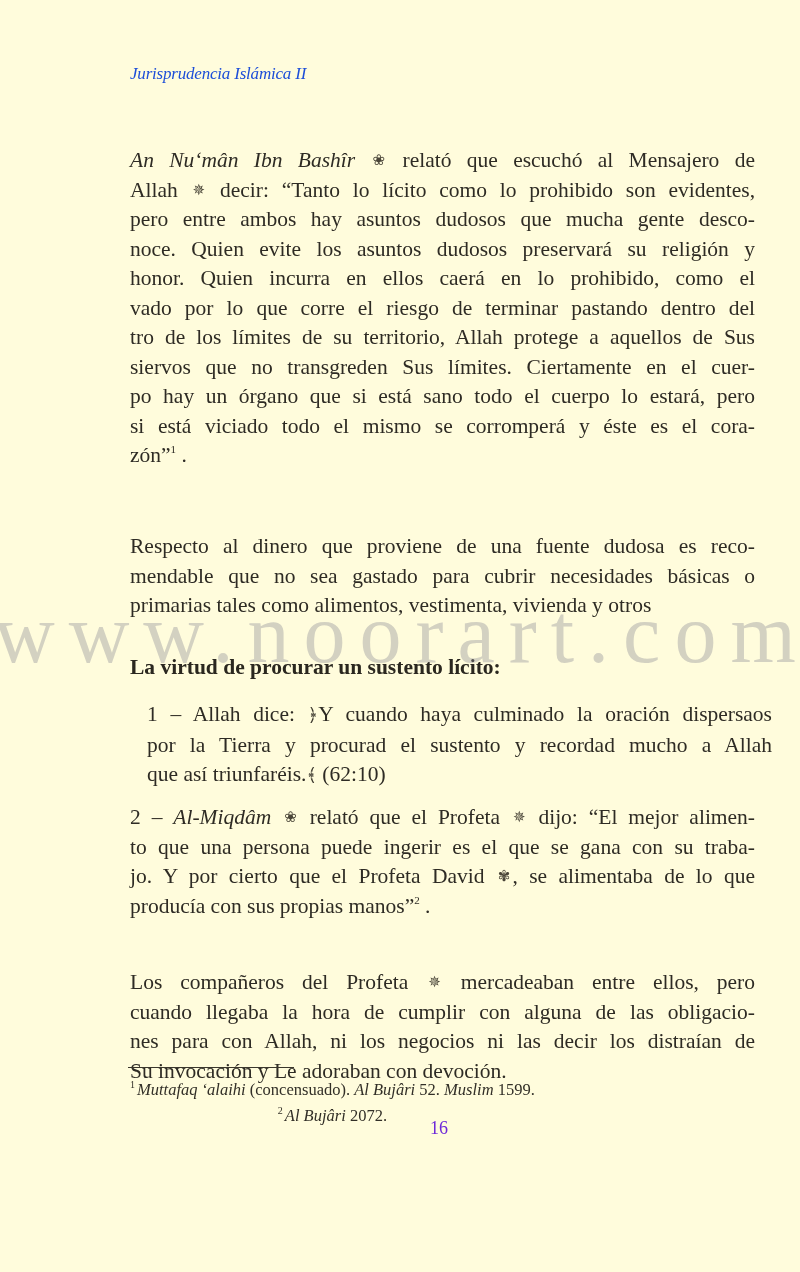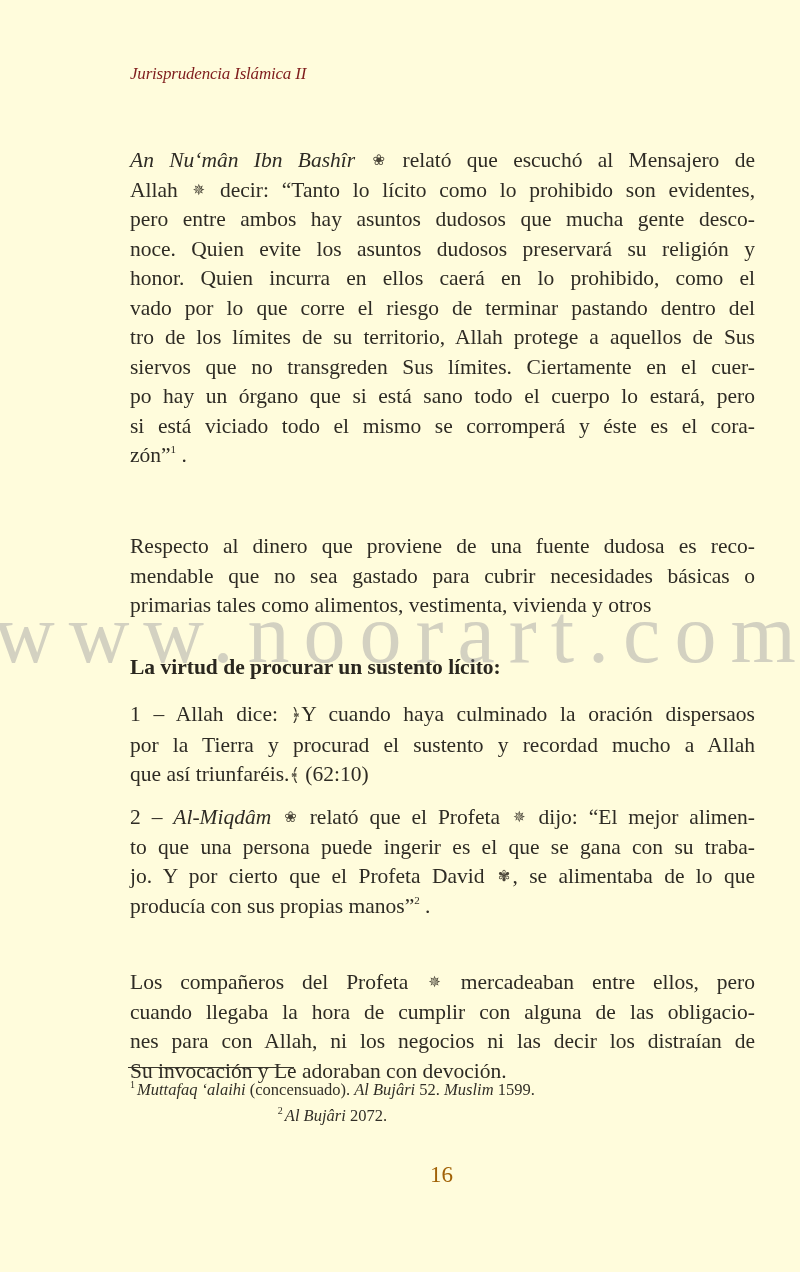--- a/index.html
+++ b/index.html
@@ -14,21 +14,21 @@
       overflow: hidden;
       font-family: "Liberation Serif", "DejaVu Serif", serif;
       color: #2e2b24;
     }
     .running-header {
       position: absolute;
       left: 130px;
       top: 64px;
       font-style: italic;
       font-size: 17px;
-      color: #7f1d1d;
+      color: #1d4ed8;
       letter-spacing: -0.2px;
     }
     .body-text {
       position: absolute;
       left: 130px;
       width: 625px;
       font-size: 21.5px;
       line-height: 29.5px;
       text-align: justify;
       hyphens: manual;
@@ -36,21 +36,21 @@
     .p1 { top: 146px; }
     .p2 { top: 532px; }
     .h-virtud {
       position: absolute;
       left: 130px;
       top: 655px;
       font-size: 21.5px;
       font-weight: bold;
       color: #2a271f;
     }
-    .p3 { top: 700px; }
+    .p3 { top: 700px; margin-left: 17px; }
     .p4 { top: 803px; }
     .p5 { top: 937px; margin-top: 31px; }
     .line { display: block; white-space: nowrap; text-align-last: justify; text-align: justify; }
     .line.last { text-align-last: left; }
     .it { font-style: italic; }
     .honor {
       display: inline-block;
       font-size: 15px;
       color: #4a4538;
       vertical-align: 2px;
@@ -84,23 +84,23 @@
     }
     .footnotes sup {
       font-size: 10px;
       vertical-align: 7px;
       line-height: 0;
       margin-right: 2px;
     }
     .page-number {
       position: absolute;
       left: 430px;
-      top: 1162px;
-      font-size: 23px;
-      color: #a16207;
+      top: 1118px;
+      font-size: 18px;
+      color: #6d28d9;
     }
     .watermark {
       position: absolute;
       left: -6px;
       top: 592px;
       font-family: "Liberation Serif", "DejaVu Serif", serif;
       font-size: 84px;
       letter-spacing: 14px;
       color: rgba(140, 140, 150, 0.38);
       white-space: nowrap;

